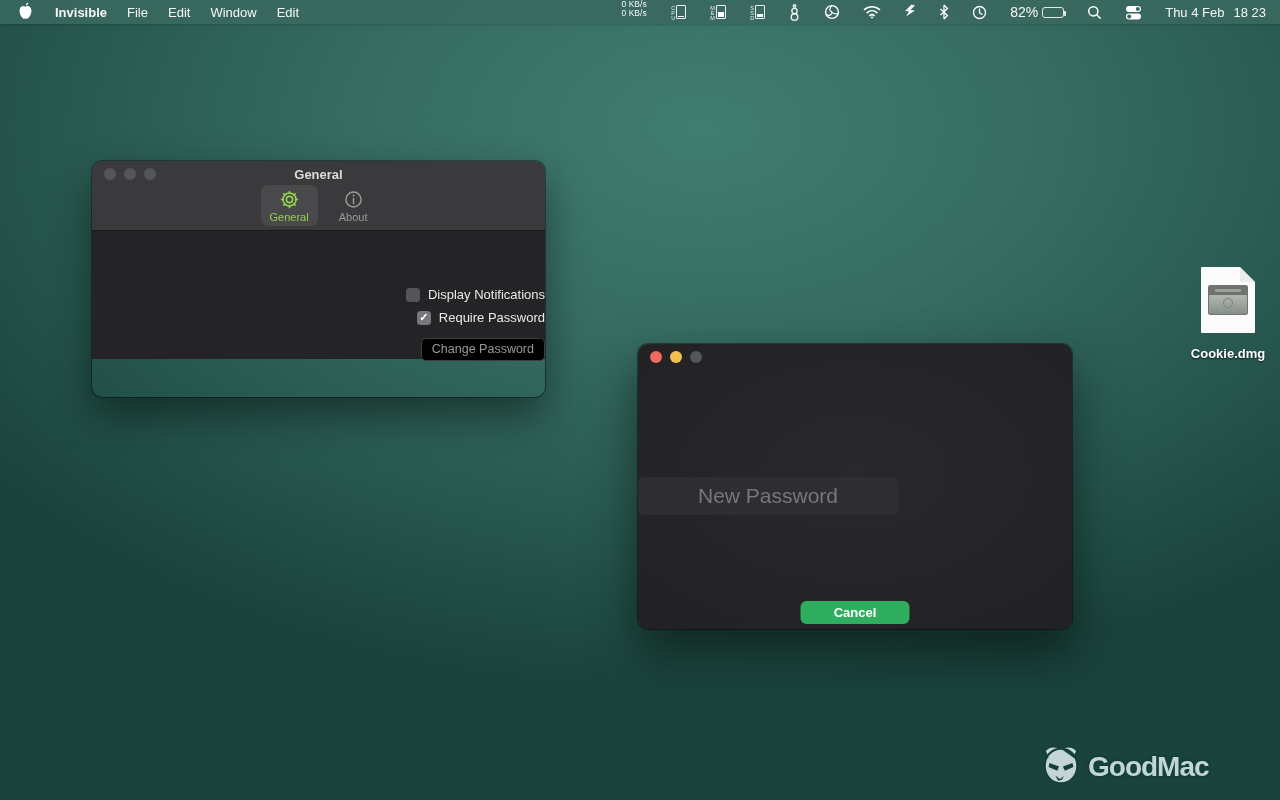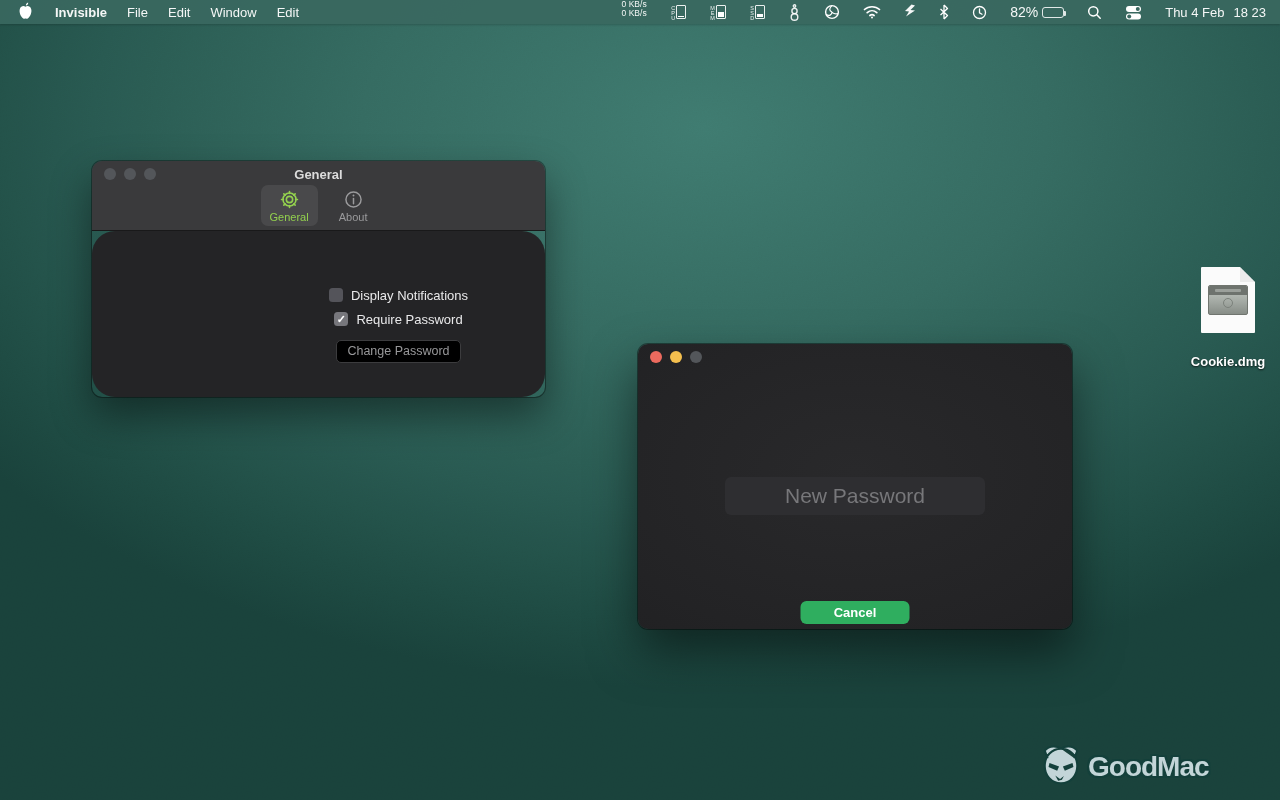--- a/index.html
+++ b/index.html
@@ -55,41 +55,41 @@
   .gw-header { position:relative; height:70px; background:#3a3a3c;
     border-bottom:1px solid #19191a; }
   .gw-titlebar { position:relative; height:26px; display:flex; align-items:center; padding:0 12px; }
   .gw-title { position:absolute; left:0; right:0; text-align:center; font-size:13px;
     font-weight:bold; color:#dcdcdc; }
   .gw-tabs { display:flex; justify-content:center; gap:12px; margin-top:-2px; }
   .gw-tab { display:flex; flex-direction:column; align-items:center; gap:1px;
     padding:4px 9px 3px; border-radius:7px; font-size:11px; color:#9a9a9c; }
   .gw-tab.selected { background:#49494b; color:#93d14e; }
   .gw-tab svg { display:block; }
-  .gw-content { height:166px; background:#242426; padding:56px 0 0 160px;
-    display:flex; flex-direction:column; align-items:center; gap:8px;border-radius:23px; }
+  .gw-content { height:128px; background:#242426; padding:56px 0 0 160px;
+    display:flex; flex-direction:column; align-items:flex-end; gap:8px; }
   .chk-row { display:flex; align-items:center; gap:8px; height:16px; }
   .chk { width:14px; height:14px; border-radius:3.5px; background:#54545a;
     display:flex; align-items:center; justify-content:center; }
   .chk.checked { background:#77777c; }
   .chk-glyph { color:#fff; font-size:11px; font-weight:bold; line-height:1; }
   .chk-label { font-size:13px; color:#e9e9ea; }
   .btn-change { margin-top:5px; background:#000000; border:1px solid #3c3c3e;
     border-radius:5px; padding:3px 10px 4px; font-size:12.5px; color:#98989a;
     font-family:inherit; }
 
   
   .win-password { position:absolute; left:638px; top:344px; width:434px; height:285px;
     border-radius:10px; overflow:hidden;
     background:radial-gradient(380px 240px at 50% 45%, #29292b 0%, #232325 70%, #202022 100%);
     box-shadow:0 22px 48px rgba(0,0,0,.5), 0 0 0 1px rgba(0,0,0,.4); }
   .pw-titlebar { position:absolute; top:0; left:0; right:0; height:26px;
     display:flex; align-items:center; padding:0 12px; }
   .pw-fields { position:absolute; top:133px; left:0; right:0;
-    display:flex; flex-direction:column; align-items:center; gap:13px; }
+    display:flex; flex-direction:row; align-items:center; gap:13px; }
   .pw-input { width:260px; height:38px; background:#2e2e31; border:none; outline:none;
     border-radius:6px; text-align:center; font-size:21px; color:#d5d5d7;
     font-family:inherit; }
   .pw-input::placeholder { color:#77777a; opacity:1; }
   .btn-cancel { position:absolute; top:257px; left:50%; transform:translateX(-50%);
     width:109px; height:23px; border:none; border-radius:6px;
     color:#fff; font-size:13px; font-weight:bold; font-family:inherit; }
 
   
   .dicon { position:absolute; left:1192px; top:267px; width:72px;
@@ -103,21 +103,21 @@
     background:linear-gradient(225deg, #c7cccd 50%, #ececec 50%);
     clip-path:polygon(0 0, 100% 100%, 0 100%); }
   .drive { width:40px; height:30px; border-radius:2px;
     background:linear-gradient(#c4c9c4 0%, #aab0aa 45%, #878d87 100%);
     border:1px solid #70756f; }
   .drive-top { height:9px; background:#6e736e; border-radius:1px 1px 0 0;
     display:flex; align-items:center; justify-content:center; gap:2px; }
   .drive-slot { width:26px; height:3px; background:#9ba09b; border-radius:1px; }
   .drive-ring { width:10px; height:10px; border:1px solid #7b817b; border-radius:50%;
     margin:3px auto 0; }
-  .dicon-label { margin-top:21px; font-size:13px; font-weight:bold; color:#fff;
+  .dicon-label { margin-top:13px; font-size:13px; font-weight:bold; color:#fff;
     text-shadow:0 1px 2px rgba(0,0,0,.75); }
 
   
   .watermark { position:absolute; left:1038px; top:742px; display:flex;
     align-items:center; gap:4px; }
   .wm-text { font-size:28px; font-weight:bold; letter-spacing:-1px; color:#c3d5d8;
     line-height:1;
     text-shadow:-2px -2px 0 #14403b, 2px -2px 0 #14403b, -2px 2px 0 #14403b,
       2px 2px 0 #14403b, 0 -2px 0 #14403b, 0 2px 0 #14403b, -2px 0 0 #14403b, 2px 0 0 #14403b; }
 </style>

